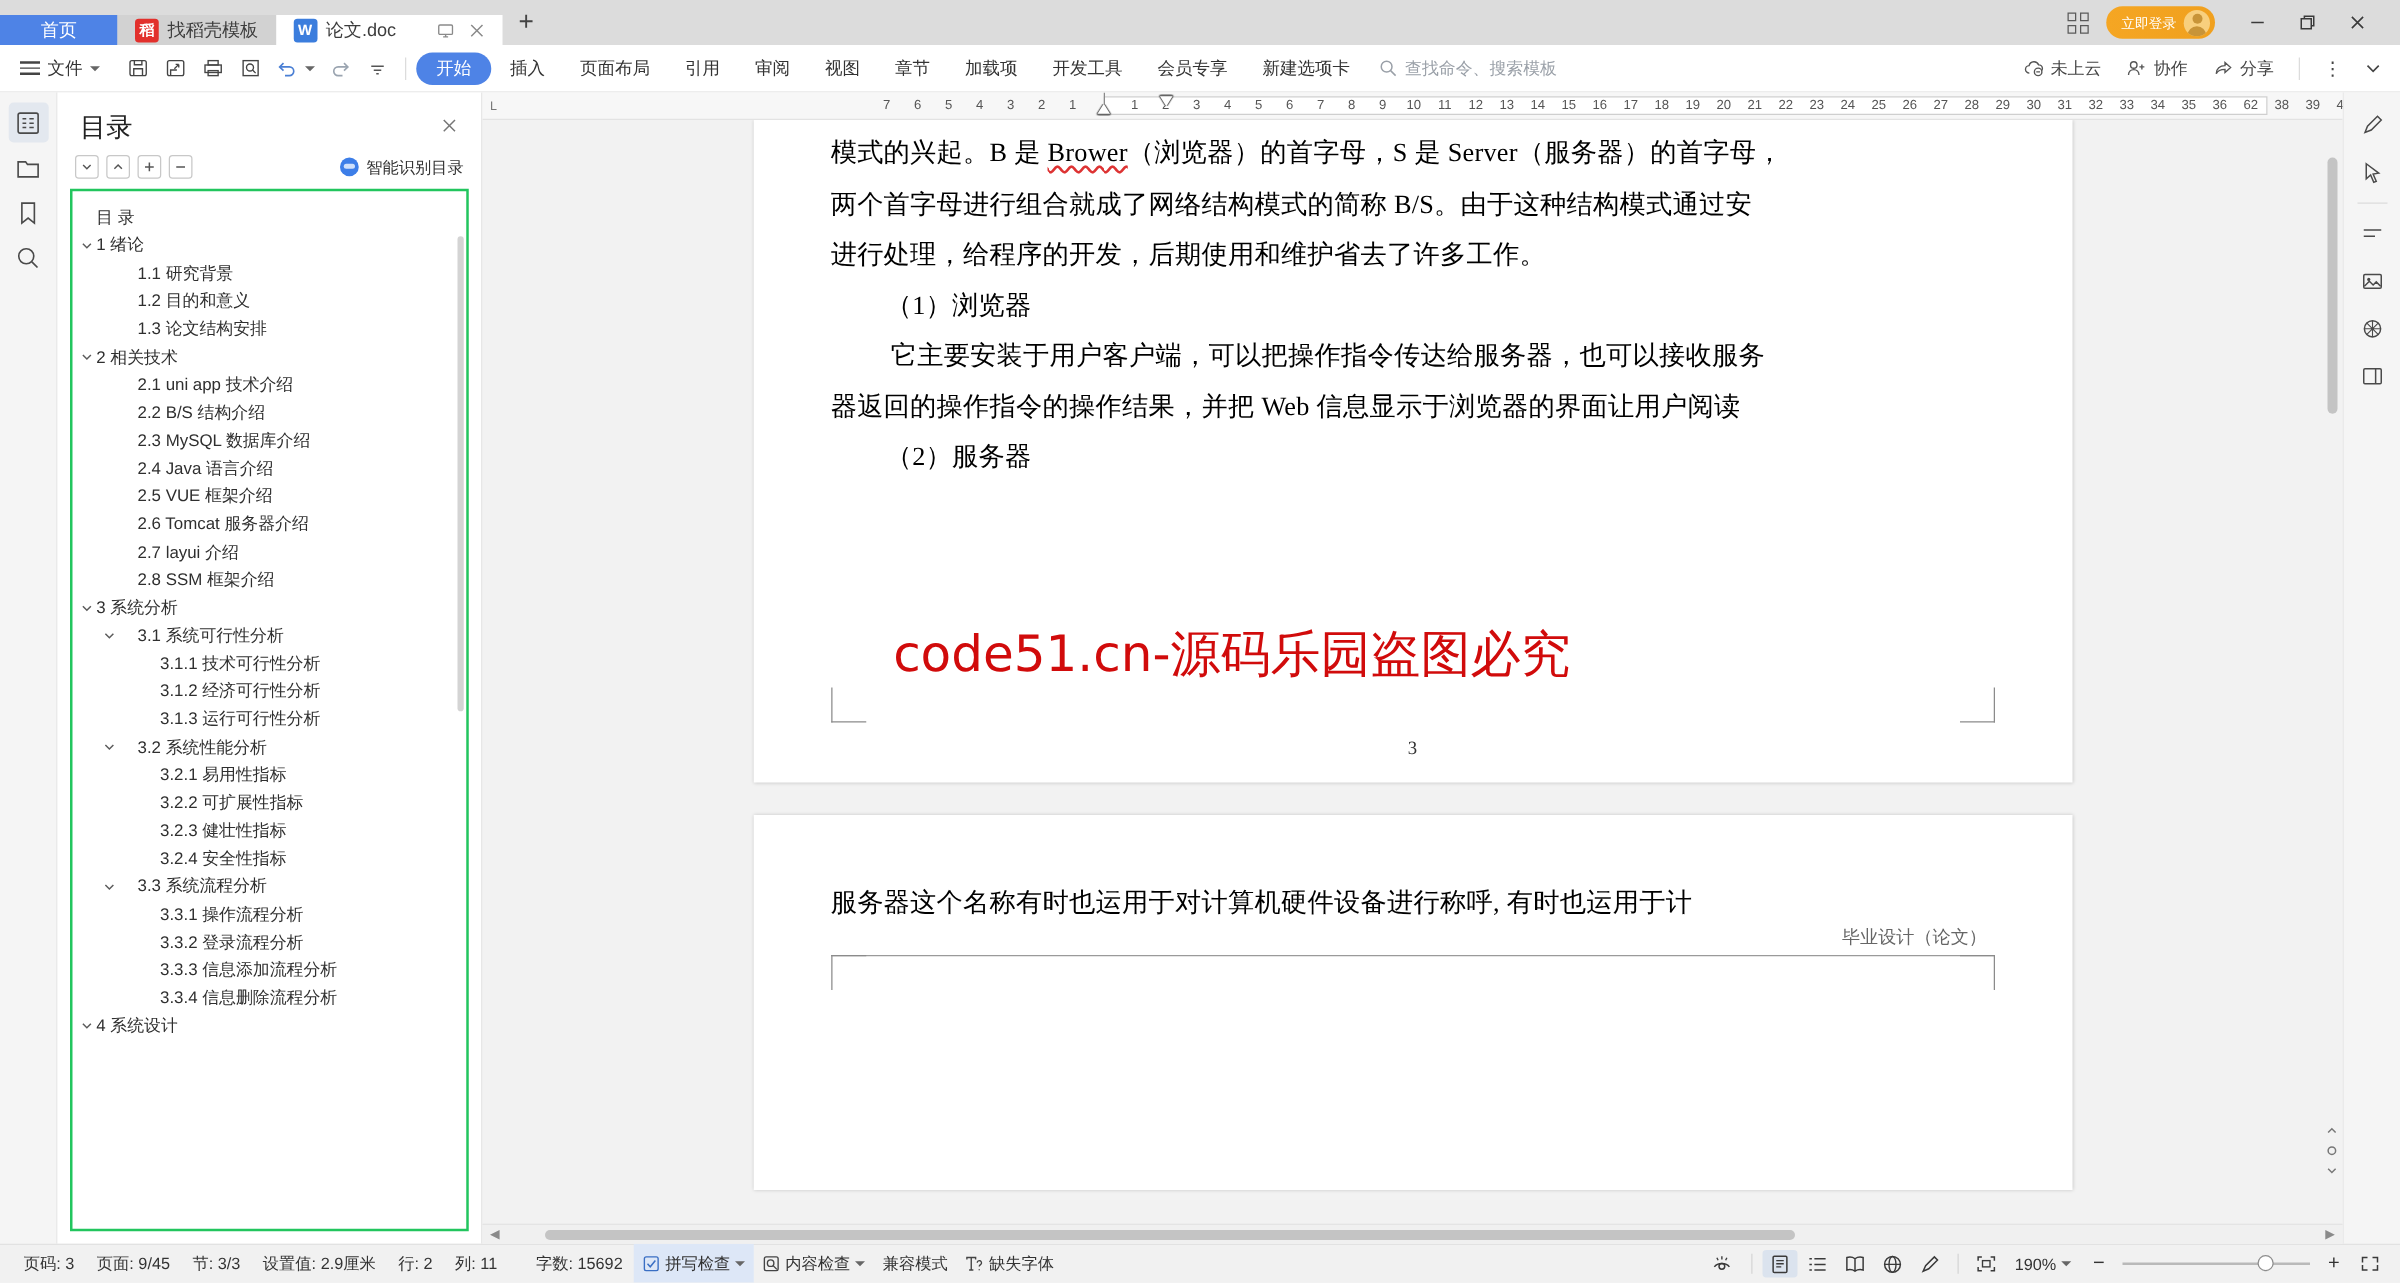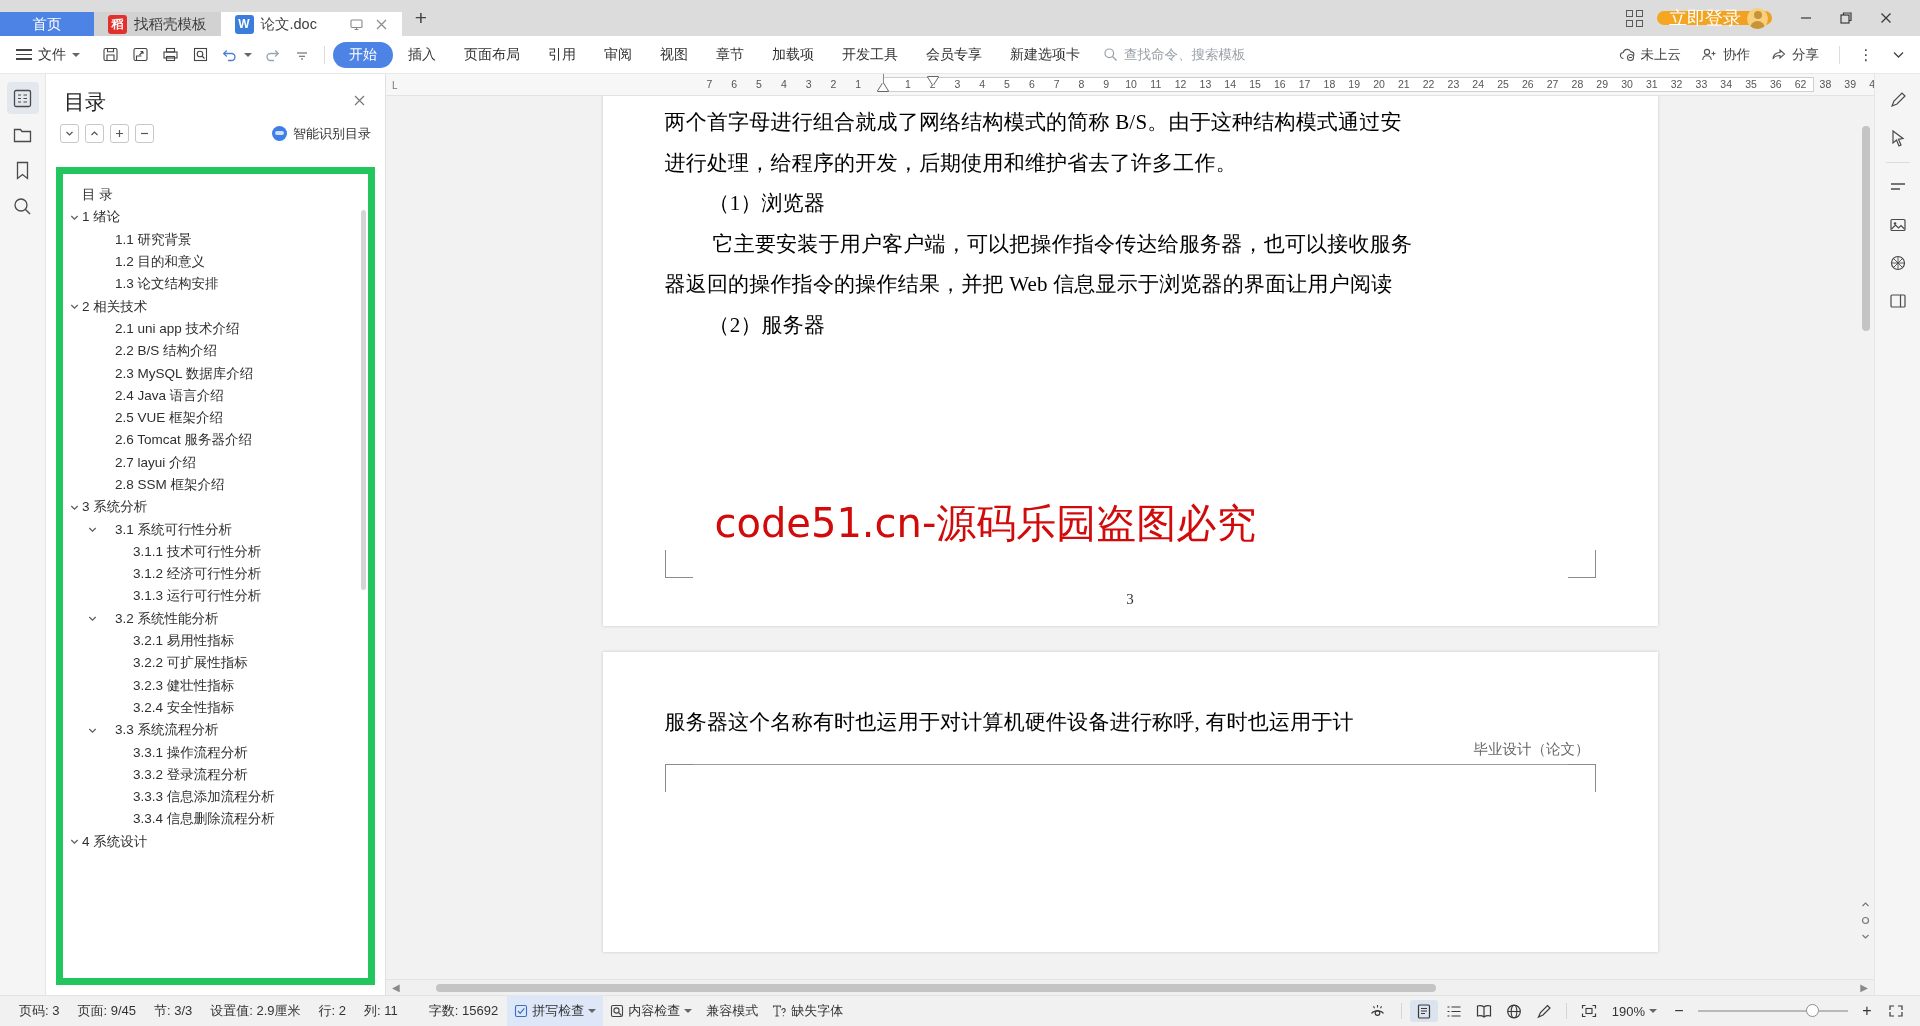--- a/index.html
+++ b/index.html
@@ -35,22 +35,22 @@
     color: #444; font-size: 21px; cursor: pointer;
   }
   .tabbar-rest { flex: 1; height: 36px; background: #dcdcdc; }
   .tabbar-right {
     display: flex; align-items: center; gap: 14px; padding: 0 14px; height: 36px;
   }
   .grid-icon { display: grid; grid-template-columns: 7px 7px; grid-template-rows: 7px 7px; gap: 3px; cursor:pointer; }
   .grid-icon i { border: 1.6px solid #5a5a5a; display:block; width:7px; height:7px;}
   .login-btn {
     background: linear-gradient(90deg,#f5a623,#f0a01e); color: #fff; border-radius: 14px;
-    height: 14px; display: flex; align-items: center; gap: 6px; padding: 0 4px 0 12px;
-    font-size: 18px; cursor: pointer;
+    height: 26px; display: flex; align-items: center; gap: 6px; padding: 0 4px 0 12px;
+    font-size: 11px; cursor: pointer;
   }
   .login-avatar { width: 21px; height: 21px; border-radius: 50%; background: #f8cf7d; position: relative; overflow:hidden;}
   .login-avatar::before{content:"";position:absolute;width:8px;height:8px;border-radius:50%;background:#c89438;left:6.5px;top:3px;}
   .login-avatar::after{content:"";position:absolute;width:15px;height:9px;border-radius:7.5px 7.5px 0 0;background:#c89438;left:3px;top:13px;}
   .wincontrols { display: flex; align-items: center; }
   .wincontrol { width: 40px; height: 36px; display:flex; align-items:center; justify-content:center; color:#3a3a3a; cursor:pointer; }
 
   
   .ribbon {
     height: 38px; background: #fff; display: flex; align-items: center;
@@ -81,21 +81,21 @@
   
   .toc { width: 340px; background:#fff; border-right:1px solid #e0e0e0; display:flex; flex-direction:column; }
   .toc-head { display:flex; align-items:center; padding: 14px 14px 4px 18px; }
   .toc-title { font-size: 21px; color:#222; font-weight: normal; }
   .toc-close { margin-left:auto; color:#777; cursor:pointer; font-size:17px; line-height:1; padding:4px;}
   .toc-tools { display:flex; align-items:center; padding: 4px 14px 8px 14px; gap: 6px; }
   .toc-tool { width:19px; height:19px; border:1px solid #c8c8c8; border-radius:3px; display:flex; align-items:center; justify-content:center; color:#555; cursor:pointer; background:#fff;}
   .toc-smart { margin-left:auto; display:flex; align-items:center; gap:6px; font-size:13px; color:#333; cursor:pointer;}
   .smart-dot { width:15px;height:15px;border-radius:50%;background:#3d7ee8; display:inline-block; position:relative;}
   .smart-dot::after{content:"";position:absolute;left:3px;top:5px;width:9px;height:4px;border-radius:3px;background:#cfe0fb;}
-  .toc-list-wrap { flex:1; margin: 16px 10px 10px 10px; border:7px solid #22c55e; overflow:hidden; position:relative; }
+  .toc-list-wrap { flex:1; margin: 0 10px 10px 10px; border:2px solid #22c55e; overflow:hidden; position:relative; }
   .toc-list { padding: 10px 0 8px 0; height:100%; overflow:hidden; font-size:13.5px; color:#2f2f2f;}
   .toc-item { display:flex; align-items:center; height: 22.3px; padding-right: 10px; cursor:pointer; white-space:nowrap;}
   .toc-arrow { width: 15px; flex:0 0 15px; display:flex; align-items:center; justify-content:center; color:#5b5b5b; }
   .toc-arrow svg{display:block;}
   .toc-text { overflow:hidden; text-overflow:ellipsis; }
   .lvl0 { padding-left: 19px; }
   .lvl1 { padding-left: 4px; }
   .lvl2 { padding-left: 22px; }
   .lvl2 .toc-text { padding-left: 15px; }
   .lvl3 { padding-left: 40px; }
@@ -610,20 +610,23 @@
             <span style="position: absolute; left: 492px; top: 9px; width: 0px; height: 0px; border-left: 5px solid transparent; border-right: 5px solid transparent; border-bottom: 8px solid rgb(255, 255, 255); filter: drop-shadow(rgb(102, 102, 102) 0px 1px 0px) drop-shadow(rgb(102, 102, 102) 1px 0px 0px) drop-shadow(rgb(102, 102, 102) -1px 0px 0px);"></span>
             <span style="position: absolute; left: 541.6px; top: 3px; width: 0px; height: 0px; border-left: 5px solid transparent; border-right: 5px solid transparent; border-top: 8px solid rgb(255, 255, 255); filter: drop-shadow(rgb(102, 102, 102) 0px -1px 0px) drop-shadow(rgb(102, 102, 102) 1px 0px 0px) drop-shadow(rgb(102, 102, 102) -1px 0px 0px);"></span>
             <span style="position: absolute; left: 497px; top: 0px; width: 1px; height: 10px; background: rgb(138, 138, 138);"></span>
           </div>
       </div>
 
       <div class="doc-scrollarea">
 
         <div class="page page-1">
           <div class="doc-body" style="padding-top:6px">
+            <div class="dline">
+              <span>模式的兴起。B 是 <span class="spell-underline">Brower</span>（浏览器）的首字母，S 是 Server（服务器）的首字母，</span>
+            </div>
             <div class="dline">两个首字母进行组合就成了网络结构模式的简称 B/S。由于这种结构模式通过安</div>
             <div class="dline">进行处理，给程序的开发，后期使用和维护省去了许多工作。</div>
             <div class="dline dindent">（1）浏览器</div>
             <div class="dline dindent2">它主要安装于用户客户端，可以把操作指令传达给服务器，也可以接收服务</div>
             <div class="dline">器返回的操作指令的操作结果，并把 Web 信息显示于浏览器的界面让用户阅读</div>
             <div class="dline dindent">（2）服务器</div>
           </div>
           <div class="crop-mark cm-bl" style="left:62px; bottom:48px;"></div>
           <div class="crop-mark cm-br" style="right:62px; bottom:48px;"></div>
           <div class="pagenum" style="position:absolute;left:0;right:0;bottom:18px;">3</div>

